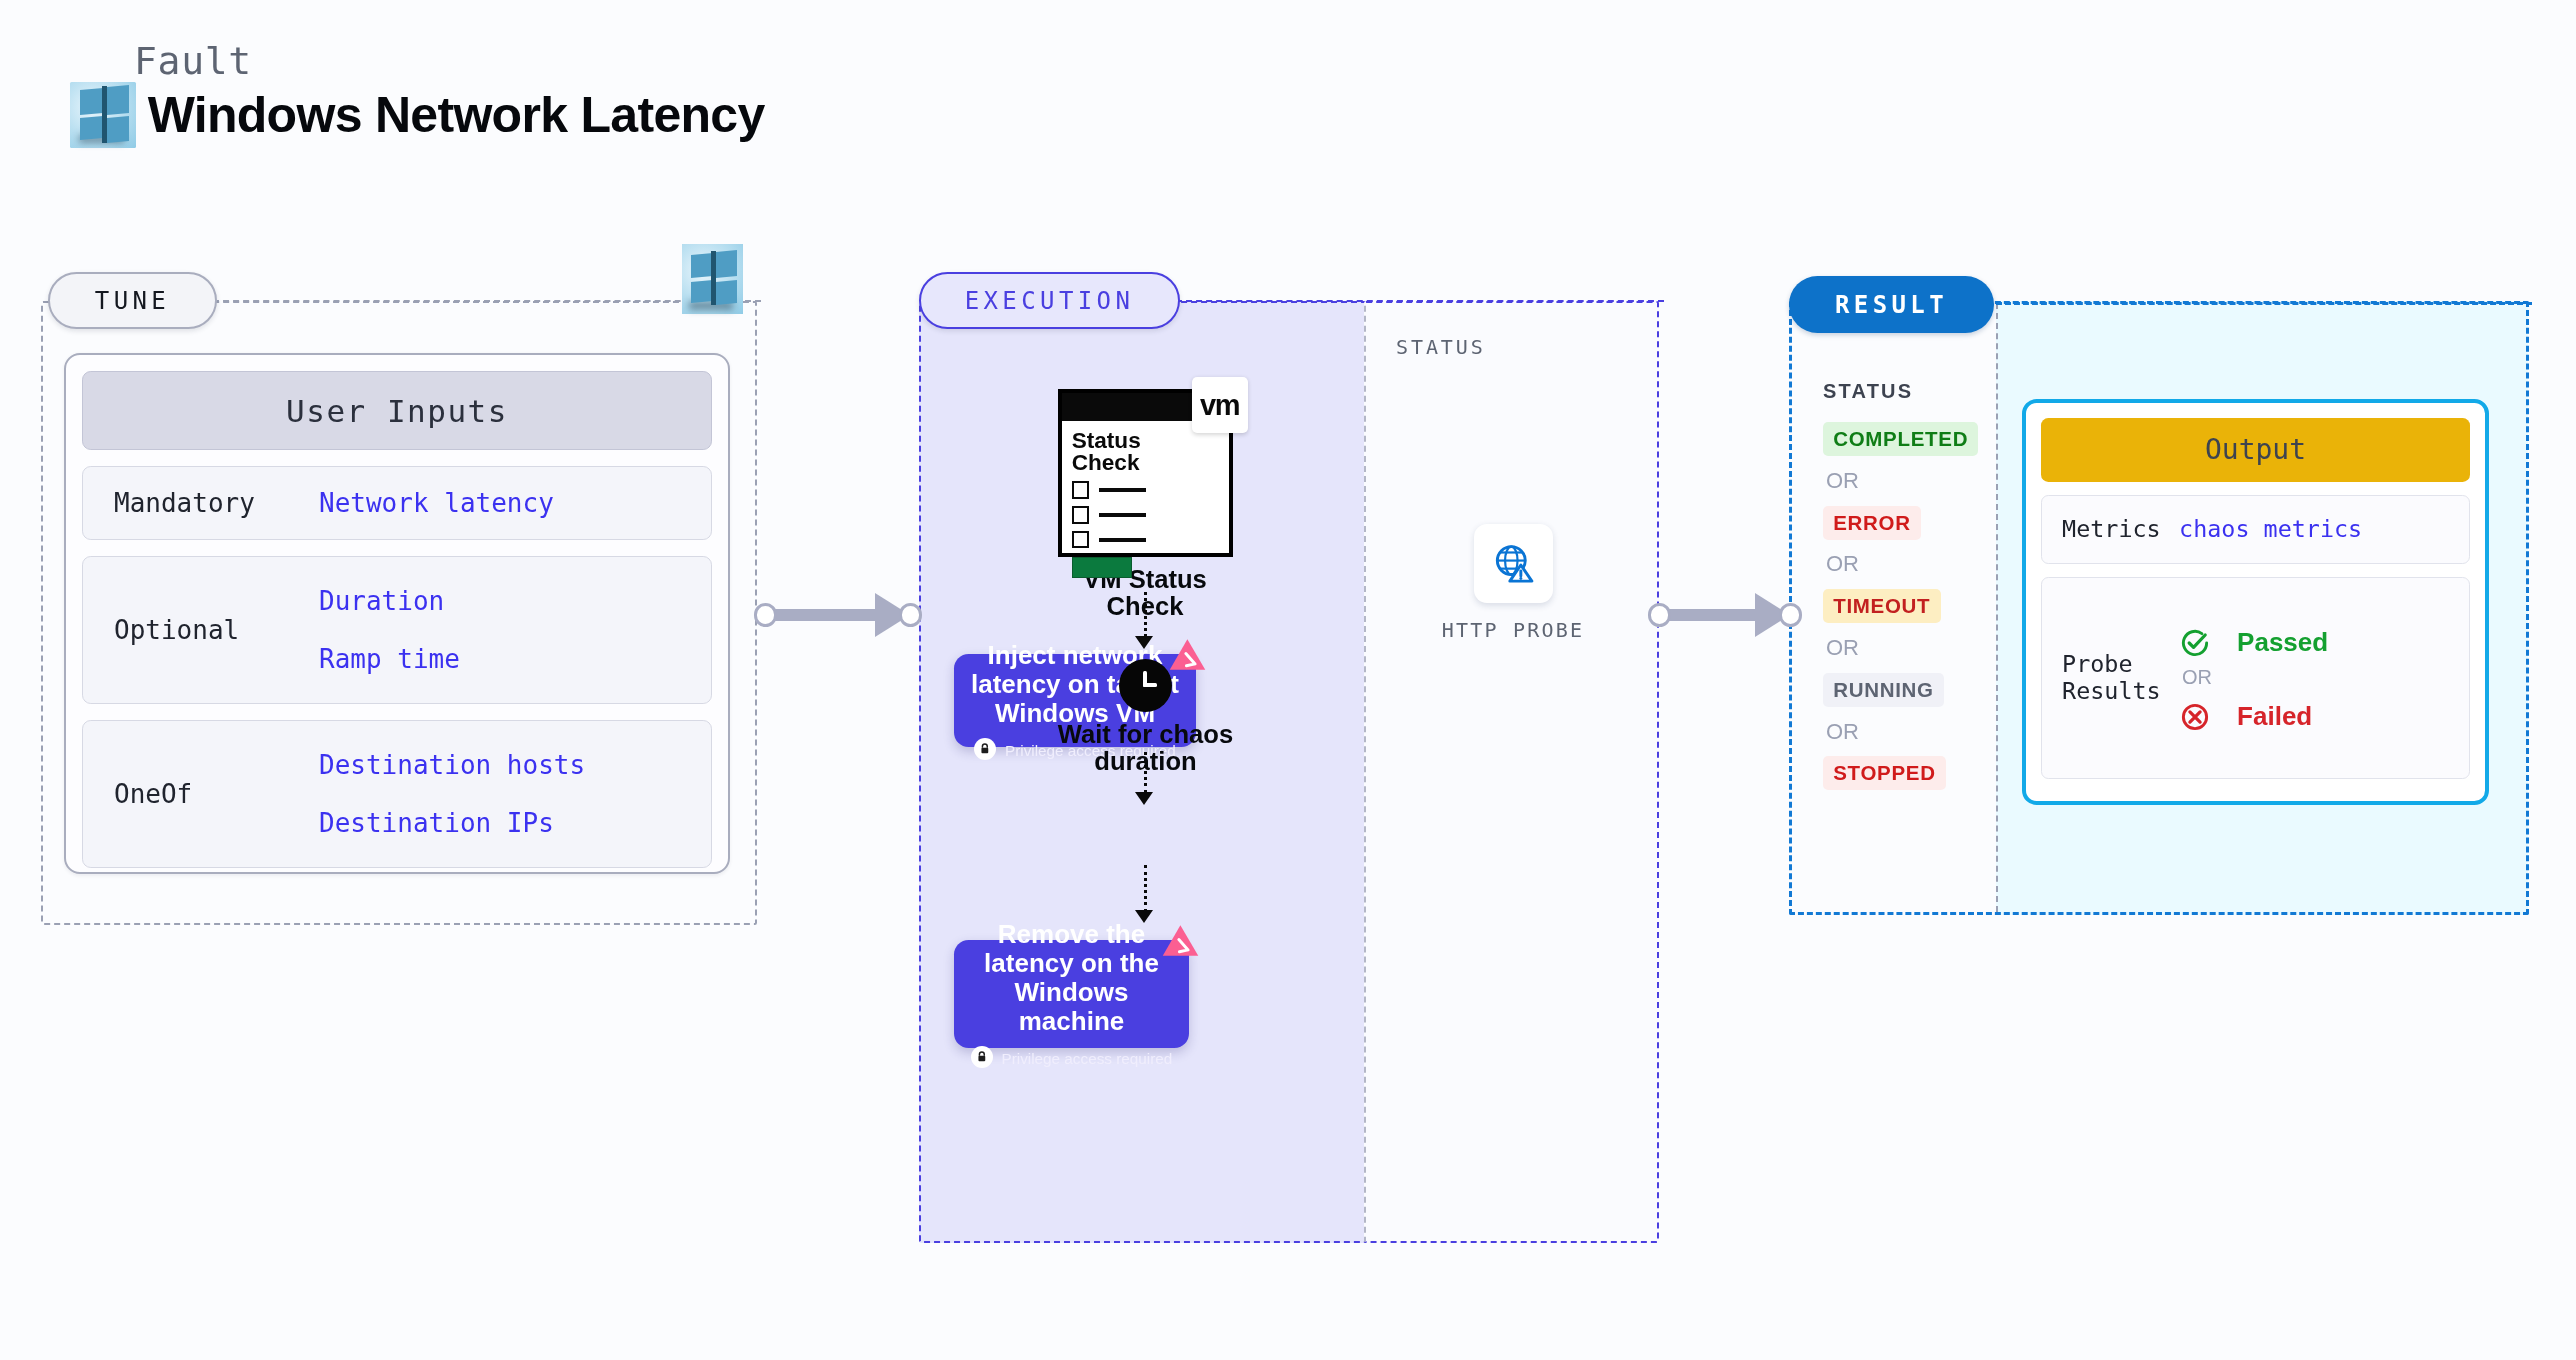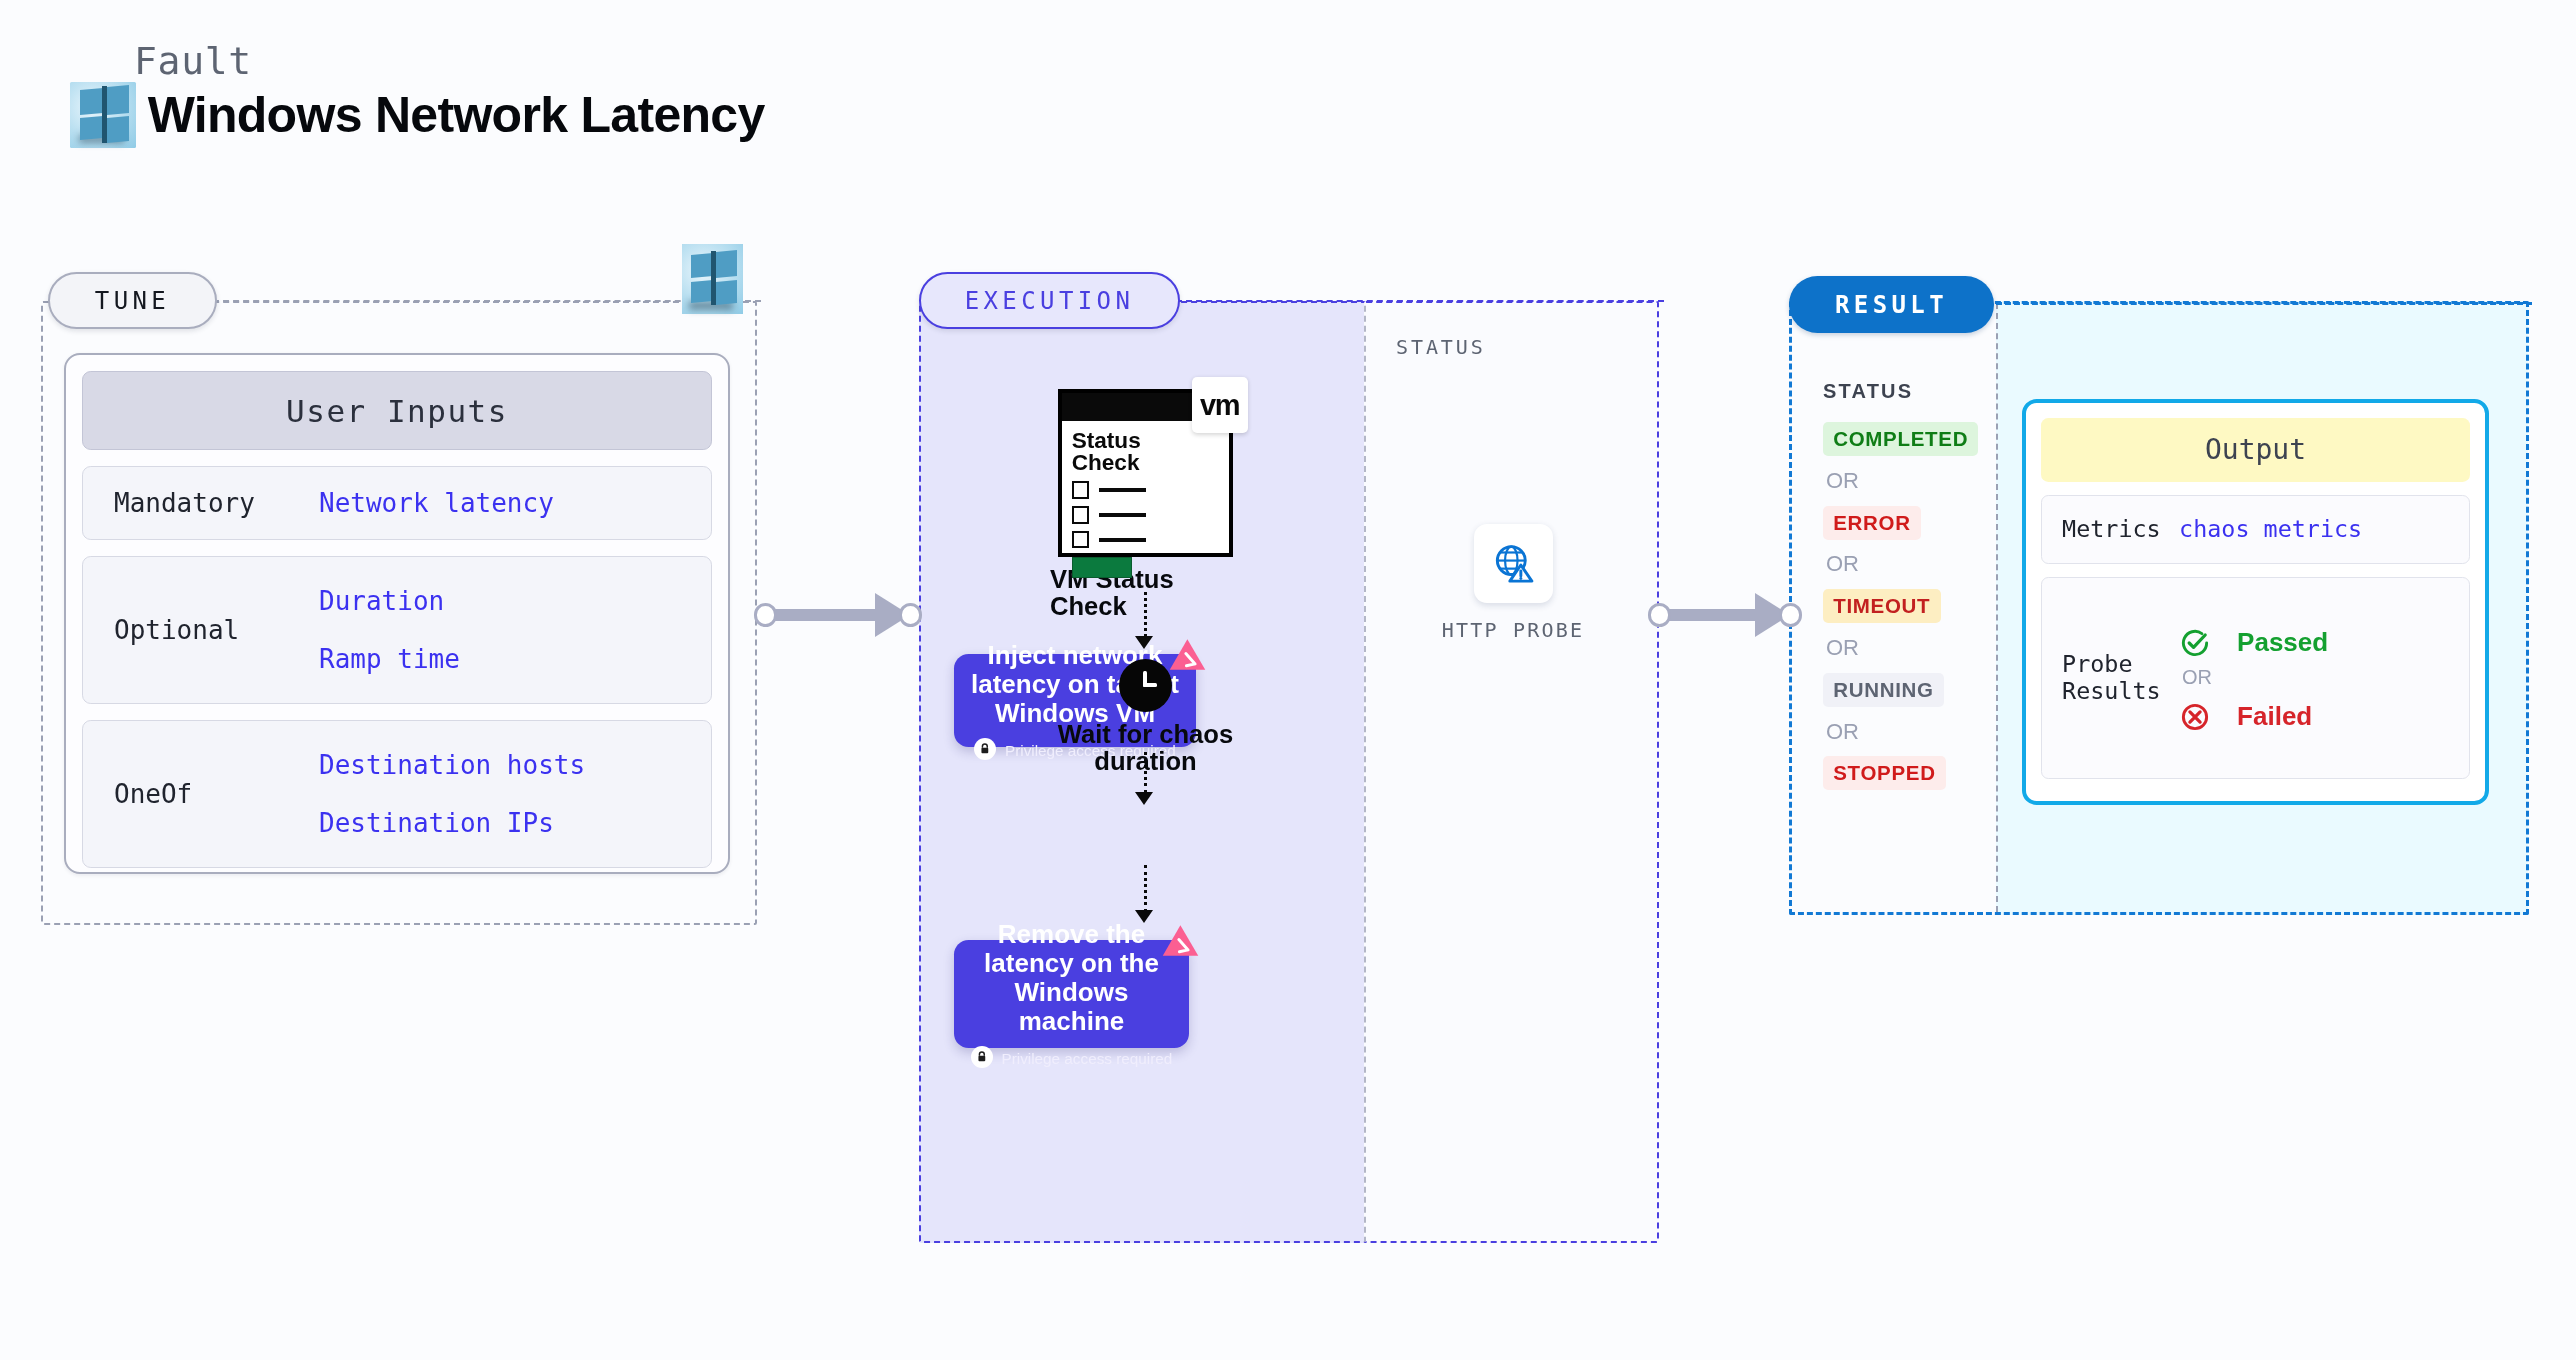--- a/index.html
+++ b/index.html
@@ -168,21 +168,21 @@
   }
   .vm-badge {
     position: absolute; right: -19px; top: -16px; width: 56px; height: 56px;
     background: #ffffff; border-radius: 5.1px; display: flex;
     align-items: center; justify-content: center;
     font-family: "Liberation Sans", sans-serif; font-weight: bold;
     font-size: 29px; color: #0a0a0a; letter-spacing: -1.5px;
     box-shadow: 0 1.5px 4.4px rgba(0,0,0,.16);
   }
   .node-cap {
-    margin-top: 8.8px; 
+    margin-top: 8.8px; text-align: center;
     font-family: "Liberation Sans", sans-serif; font-weight: bold;
     font-size: 25.6px; color: #07090d; line-height: 1.08;
   }
 
   .dashline {
     position: absolute; width: 0; border-left: 3.7px dotted #0a0a0a;
   }
   .dasharrow {
     position: absolute; width: 0; height: 0;
     border-left: 9.5px solid transparent; border-right: 9.5px solid transparent;
@@ -255,21 +255,21 @@
     color: #9aa0b3; margin: 11.7px 0 11.7px 2.9px;
   }
 
   
   #output-card {
     position: absolute; left: 2022px; top: 399px; width: 467px; height: 406px;
     background: #ffffff; border: 4.4px solid #12a9e8; border-radius: 14.6px;
     padding: 14.6px;
   }
   .out-head {
-    height: 64px; background: #fef9c3; border-radius: 7.3px;
+    height: 64px; background: #eab308; border-radius: 7.3px;
     display: flex; align-items: center; justify-content: center;
     font-family: "DejaVu Sans Mono", monospace; font-size: 28px;
     color: #3d4350;
   }
   .out-row {
     margin-top: 13px; background: #fbfbfe; border: 1.5px solid #e1e3ec;
     border-radius: 7.3px; display: flex; align-items: center; padding: 0 20.5px;
     font-family: "DejaVu Sans Mono", monospace;
   }
   .out-row .lbl { font-size: 23.4px; color: #20242e; width: 117px; flex: none; line-height: 1.15; }

